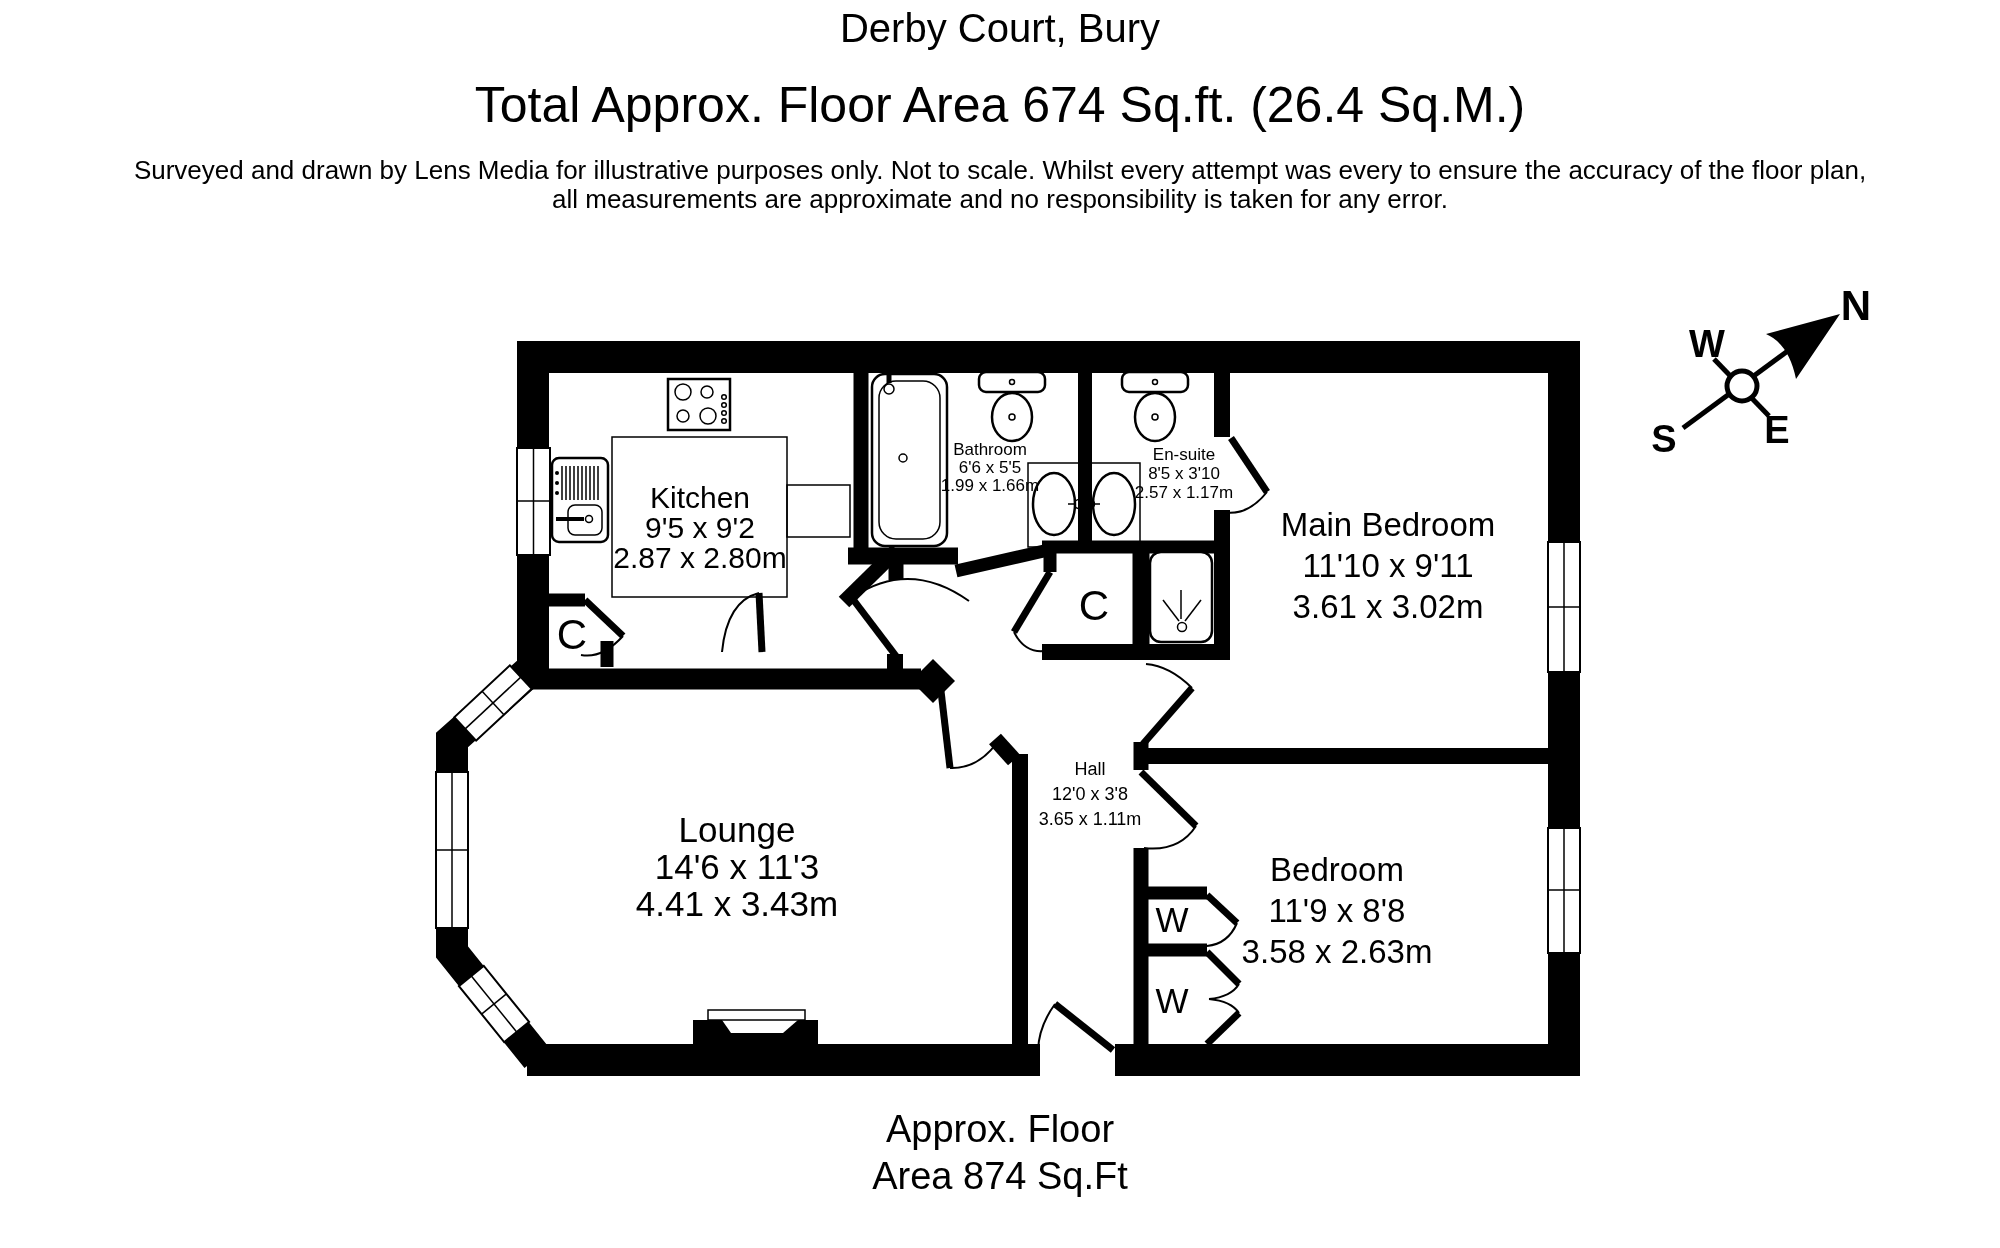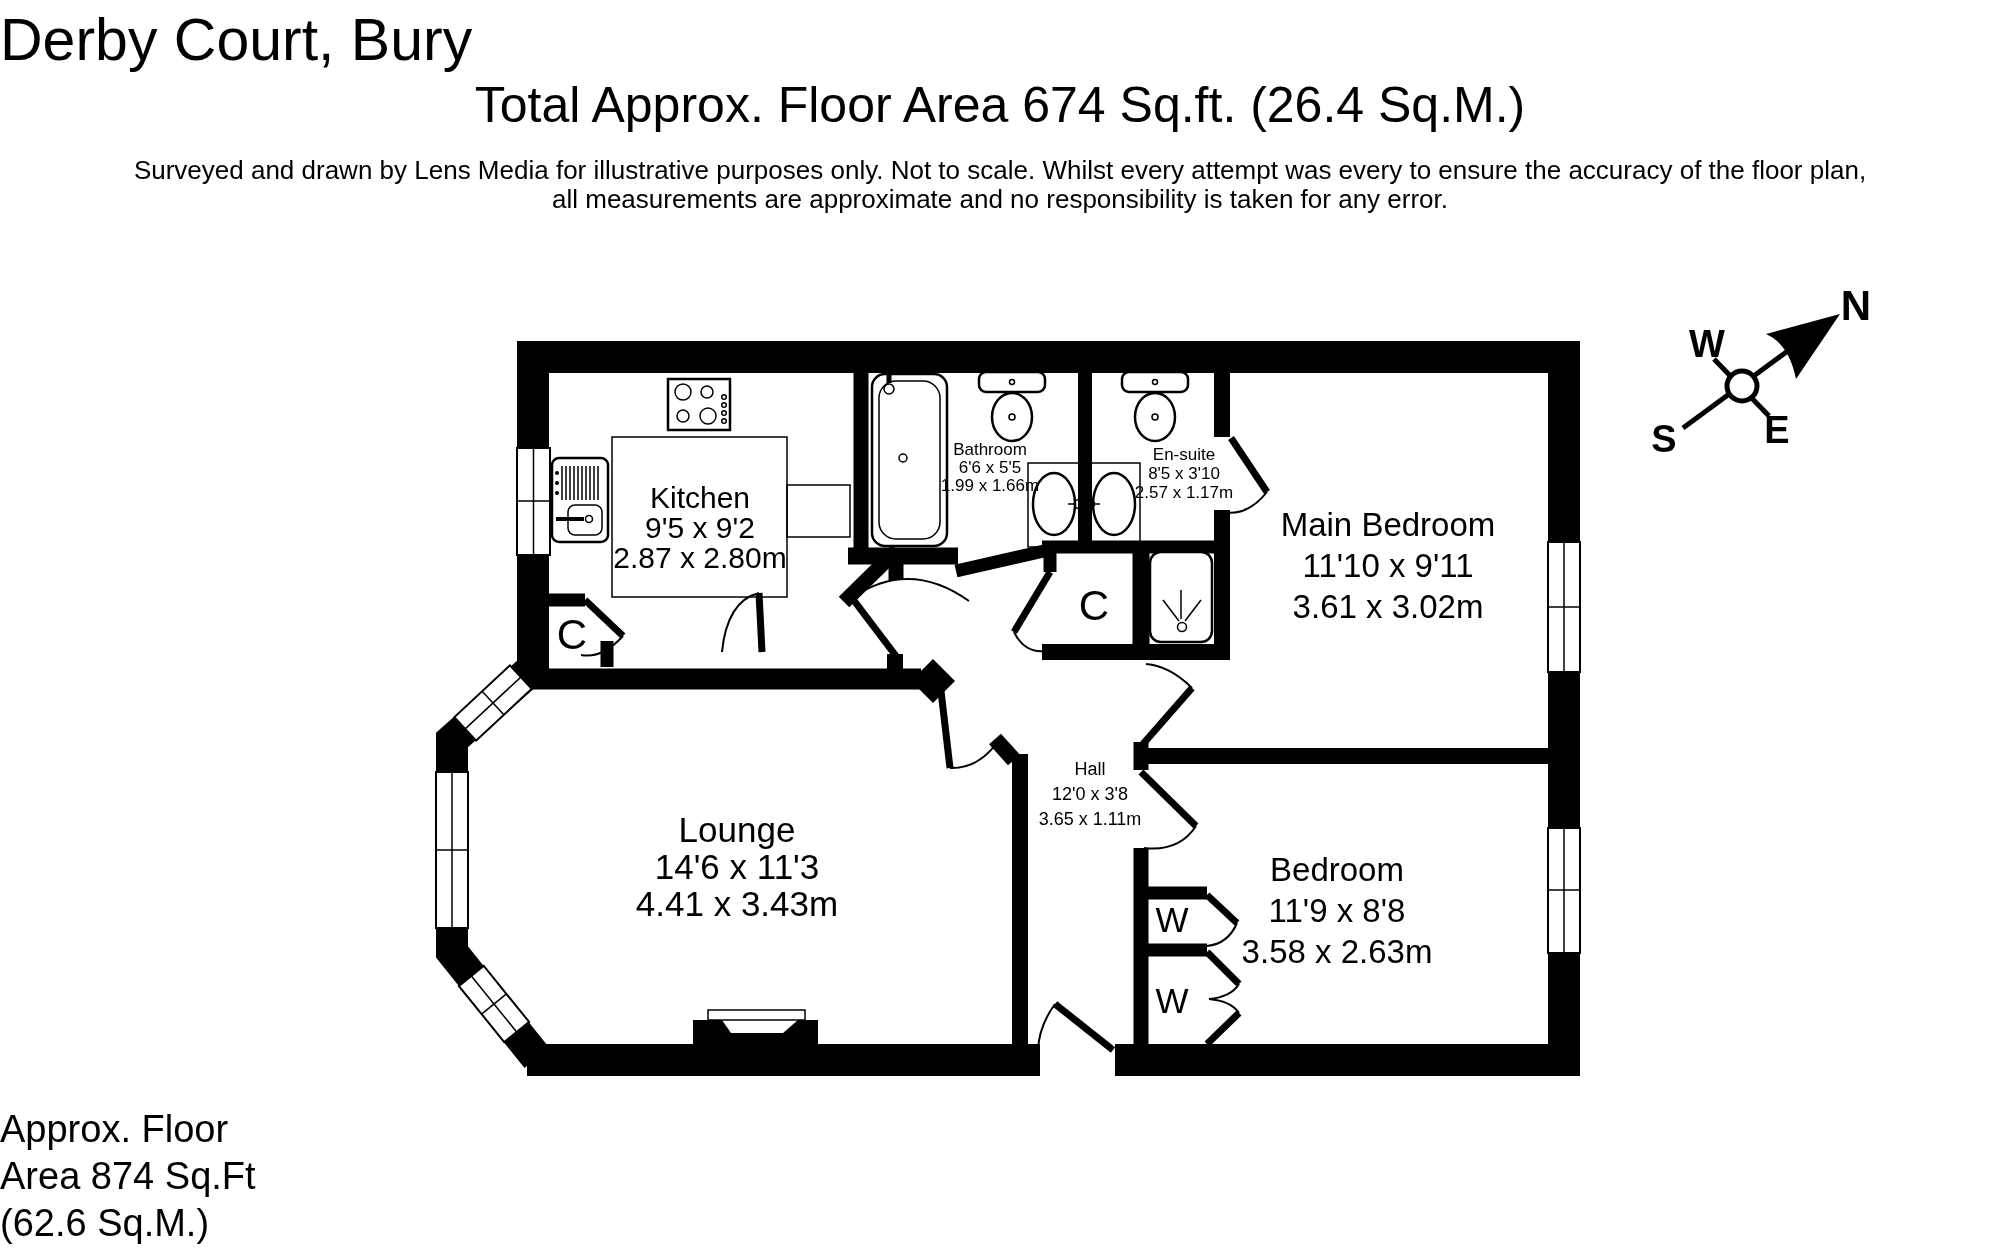--- a/index.html
+++ b/index.html
@@ -1,22 +1,22 @@
 <!DOCTYPE html>
 <html><head>
 <meta charset="utf-8">
 <style>
   html,body{margin:0;padding:0;}
   body{font-family:"Liberation Sans","DejaVu Sans",sans-serif;background:#ffffff;}
   .page{position:relative;width:2000px;height:1248px;background:#ffffff;overflow:hidden;color:#000;}
-  .title{position:absolute;top:6px;left:0;width:100%;text-align:left;font-size:59px;font-weight:400;letter-spacing:0px;}
+  .title{position:absolute;top:6px;left:0;width:100%;text-align:center;font-size:40px;font-weight:400;letter-spacing:0px;}
   .subtitle{position:absolute;top:76px;left:0;width:100%;text-align:center;font-size:50px;font-weight:400;}
   .disclaimer{position:absolute;top:156px;left:0;width:100%;text-align:center;font-size:26px;line-height:29px;font-weight:400;}
   .plan-svg{position:absolute;top:240px;left:0;}
-  .footer{position:absolute;top:1106px;left:0;width:100%;text-align:left;font-size:38px;line-height:47px;font-weight:400;}
+  .footer{position:absolute;top:1106px;left:0;width:100%;text-align:center;font-size:38px;line-height:47px;font-weight:400;}
   svg text{fill:#000;font-family:"Liberation Sans","DejaVu Sans",sans-serif;}
   .wall{stroke:#000;fill:none;}
   .leaf{stroke:#000;fill:none;stroke-width:7;}
   .arc{stroke:#000;fill:none;stroke-width:2;}
   .fix{stroke:#000;fill:#fff;stroke-width:2.5;}
   .thin{stroke:#000;stroke-width:1.5;fill:none;}
   .win{fill:#fff;stroke:#000;stroke-width:2;}
 </style>
 </head>
 <body>
@@ -269,16 +269,15 @@
         <text x="1707" y="357" font-size="38">W</text>
         <text x="1664" y="452" font-size="38">S</text>
         <text x="1777" y="443" font-size="38">E</text>
       </g>
     </g>
   </svg>
 
   <div class="footer">
     <div>Approx. Floor</div>
     <div>Area 874 Sq.Ft</div>
-    <div>(62.6 Sq.M.)</div>
   </div>
 
 </div>
 
 </body></html>

